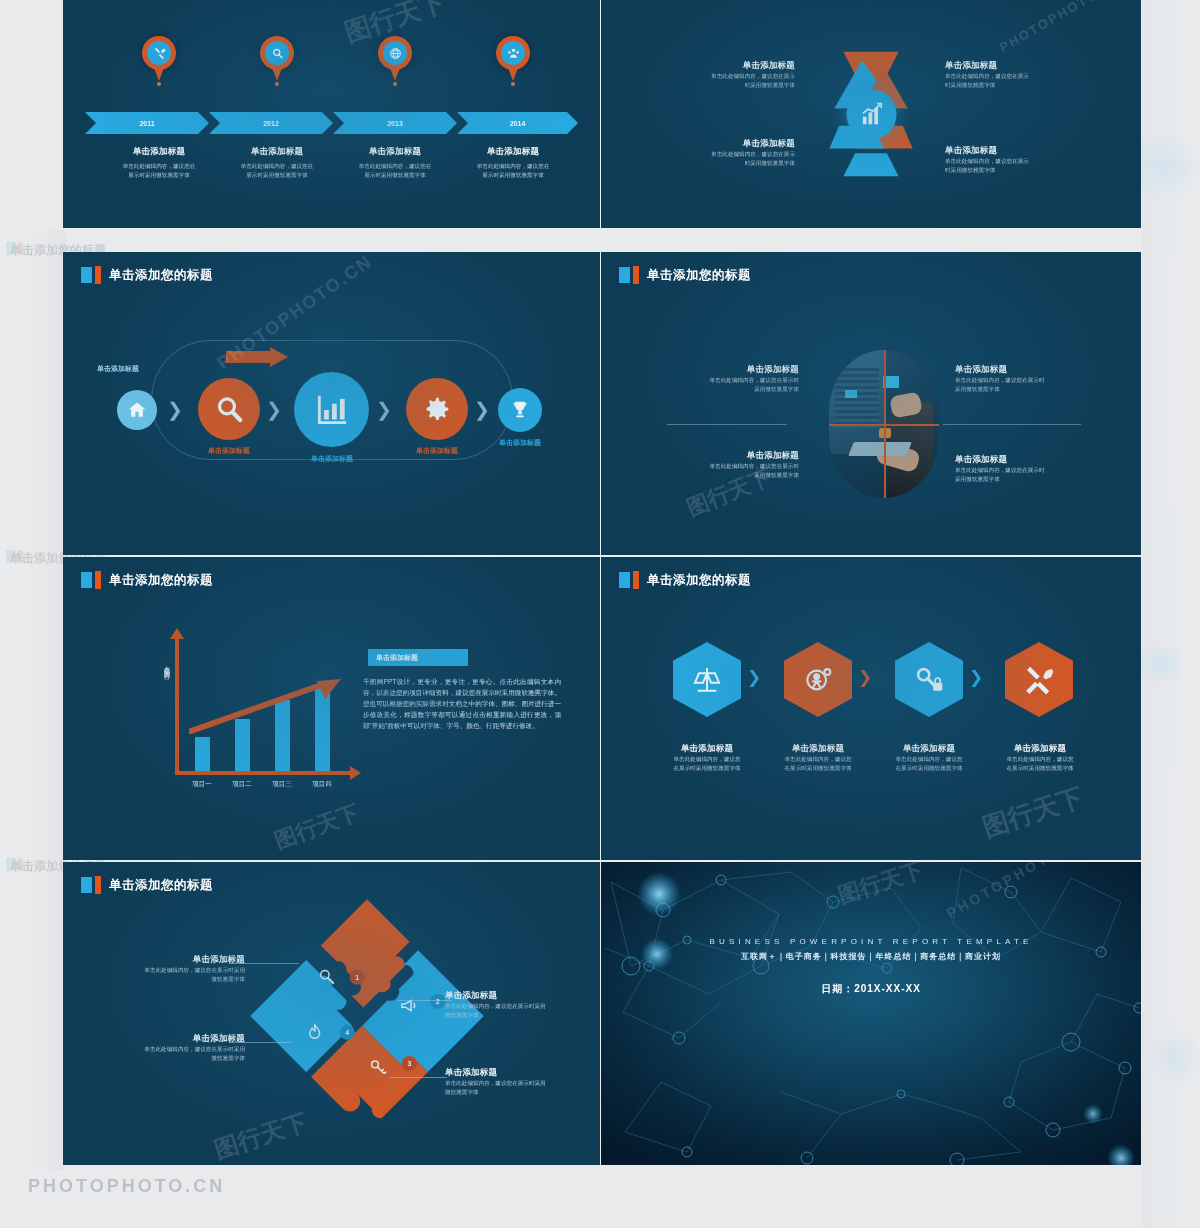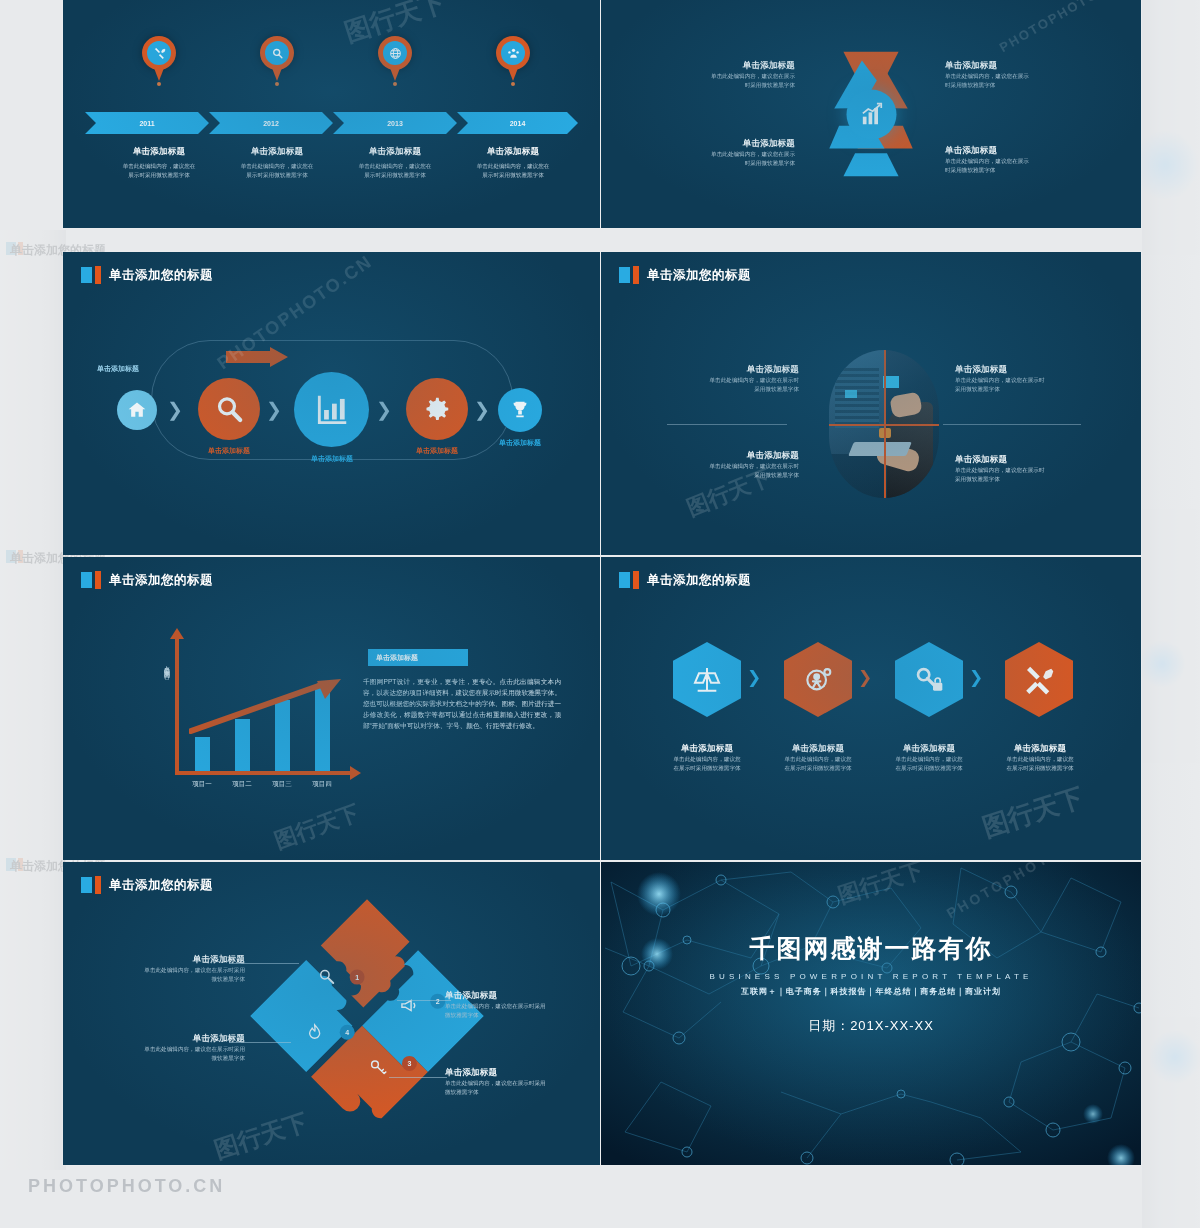--- a/index.html
+++ b/index.html
@@ -117,21 +117,21 @@
   .p7txt{position:absolute;width:142px;}
 
   
   .net{position:absolute;inset:0;}
   .thanks-wrap{position:absolute;left:0;top:68px;width:100%;text-align:center;z-index:3;}
   .t-en{color:#eaf4fb;font-size:30px;letter-spacing:3px;line-height:1.1;
      font-family:"DejaVu Sans",sans-serif;font-weight:300;}
   .t-cn{color:#fff;font-size:25px;font-weight:bold;letter-spacing:2px;margin-top:2px;}
   .t-sub{color:#cfe6f3;font-size:8px;letter-spacing:4.2px;margin-top:7px;text-align:center;}
   .t-tags{color:#d6ebf7;font-size:8px;font-weight:bold;letter-spacing:1px;margin-top:5px;text-align:center;}
-  .t-date{color:#fff;font-size:13px;font-weight:normal;letter-spacing:1px;margin-top:20px;}
+  .t-date{color:#fff;font-size:10px;font-weight:bold;letter-spacing:1px;margin-top:20px;}
 
   .wm{position:absolute;pointer-events:none;opacity:.14;color:#fff;font-weight:bold;
      white-space:nowrap;}
 </style>
 </head>
 <body>
 
 <div class="ghost ghost-left">
   <div class="ghost-bar" style="top:12px"></div>
     <div class="ghost-bar2" style="top:12px"></div>
@@ -626,21 +626,20 @@
       </g>
       <g>
         <ellipse cx="58" cy="32" rx="22" ry="22" fill="url(#star)" opacity=".9"></ellipse>
         <ellipse cx="56" cy="92" rx="16" ry="16" fill="url(#star)" opacity=".85"></ellipse>
         <ellipse cx="520" cy="296" rx="14" ry="14" fill="url(#star)" opacity=".8"></ellipse>
         <ellipse cx="492" cy="252" rx="10" ry="10" fill="url(#star)" opacity=".7"></ellipse>
       </g>
     </svg>
 
     <div class="thanks-wrap">
-      <div class="t-cn">千图网感谢一路有你</div>
       <div class="t-sub">BUSINESS  POWERPOINT  REPORT  TEMPLATE</div>
       <div class="t-tags">互联网＋｜电子商务｜科技报告｜年终总结｜商务总结｜商业计划</div>
       <div class="t-date">日期：201X-XX-XX</div>
     </div>
     <div class="wm" style="right:42px;top:4px;font-size:14px;letter-spacing:3px;transform:rotate(-30deg)">PHOTOPHOTO.CN</div>
     <div class="wm" style="left:236px;top:6px;font-size:22px;transform:rotate(-18deg)">图行天下</div>
   </div>
 
 </div>
 

